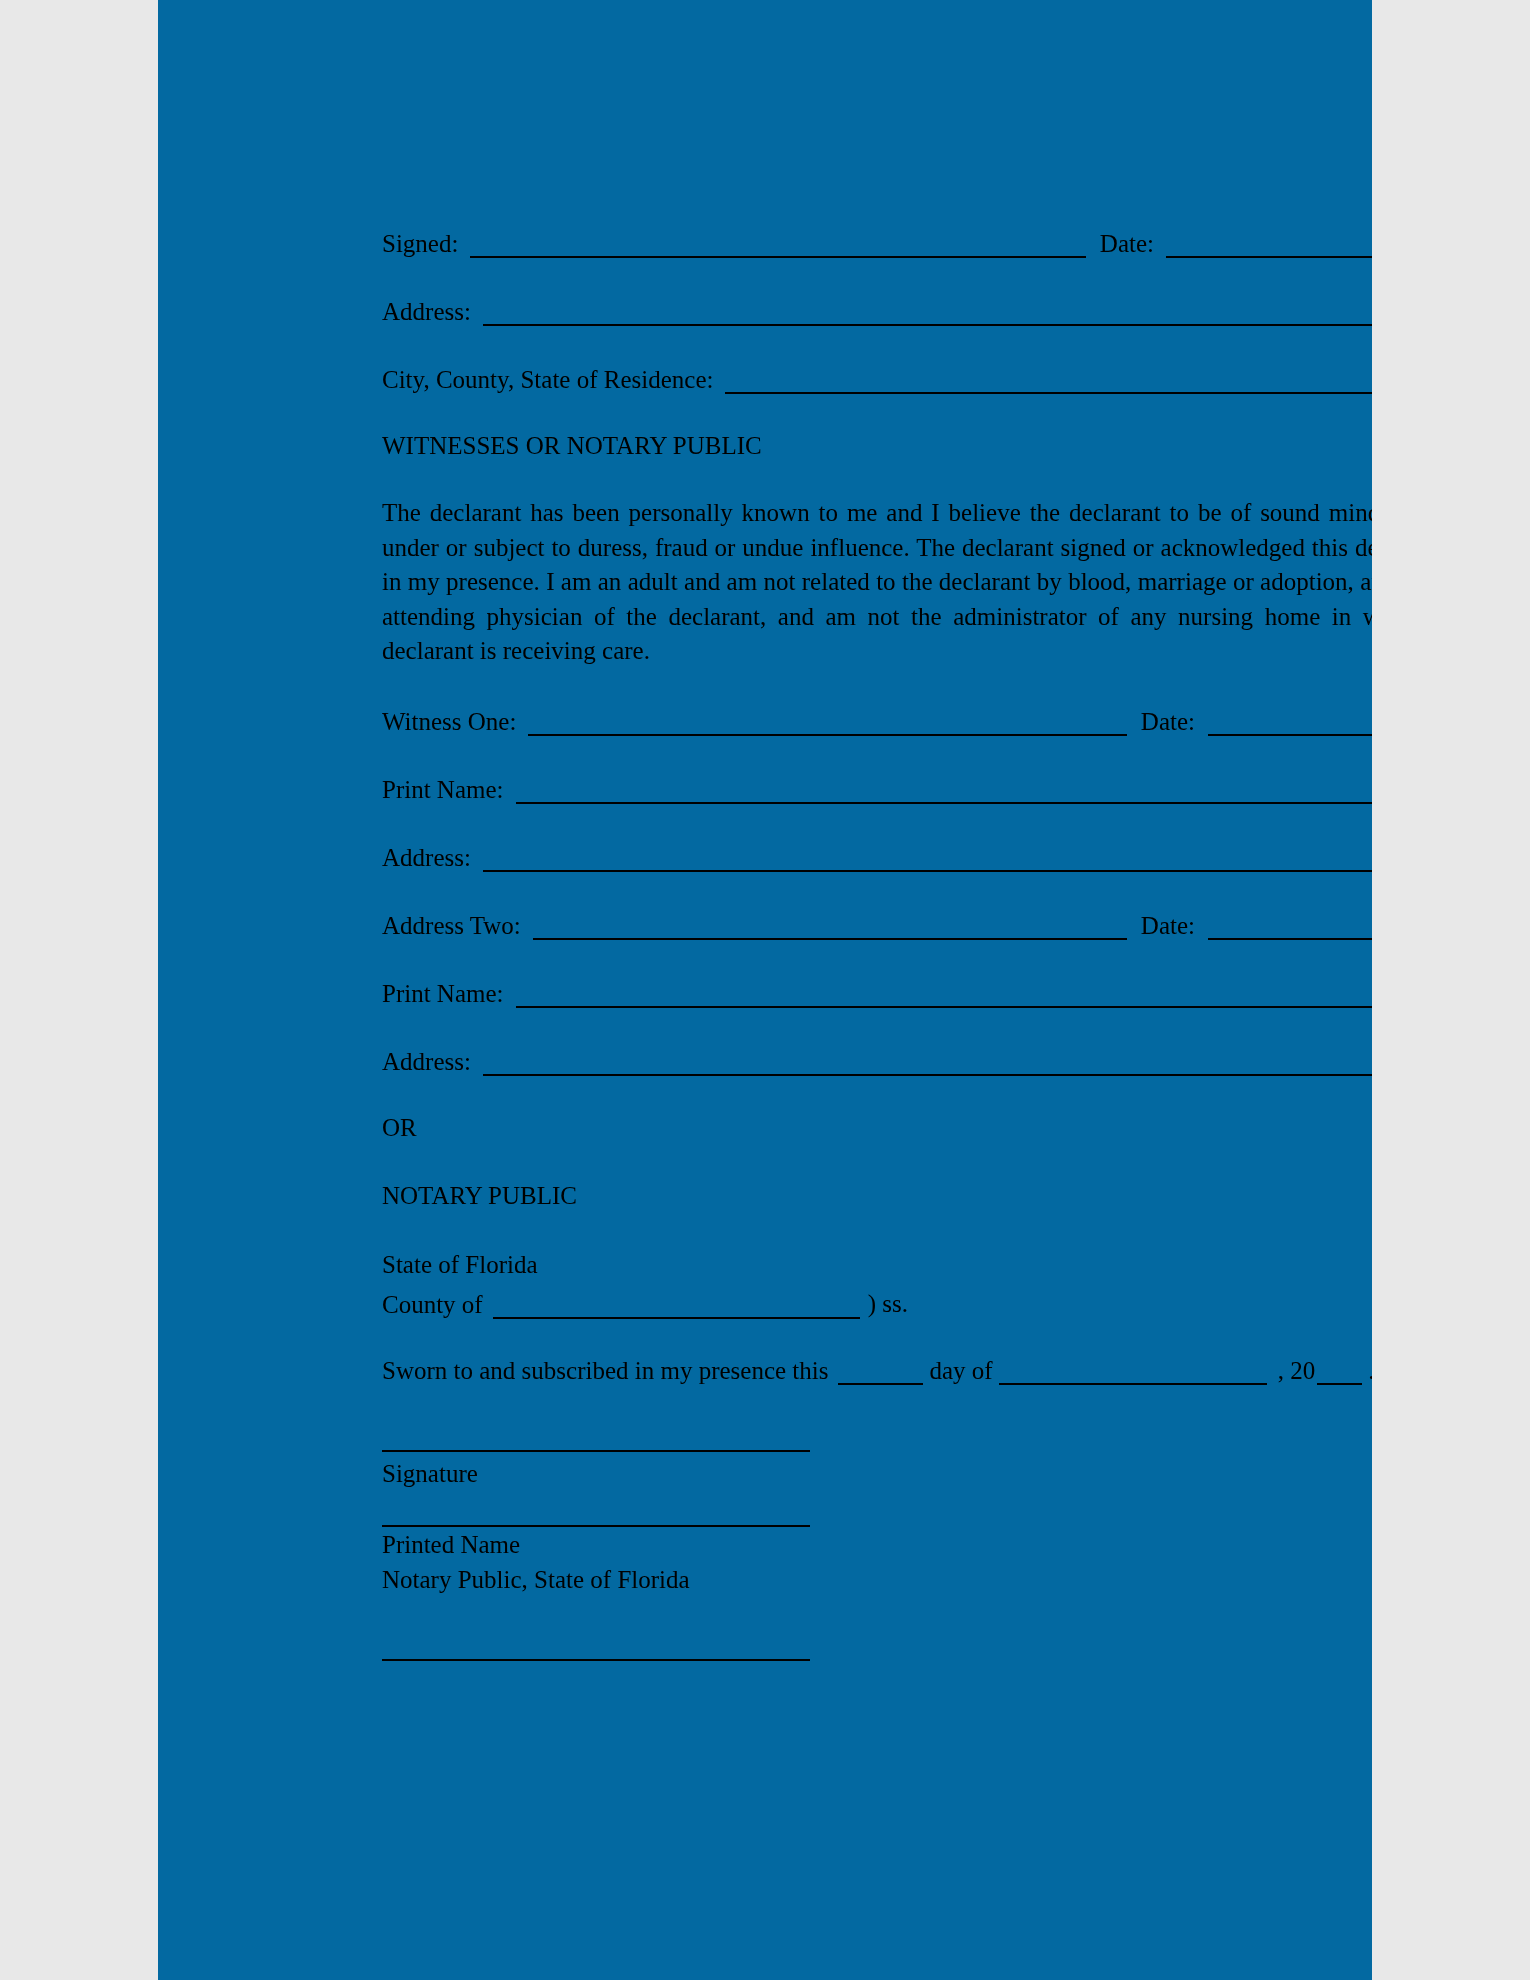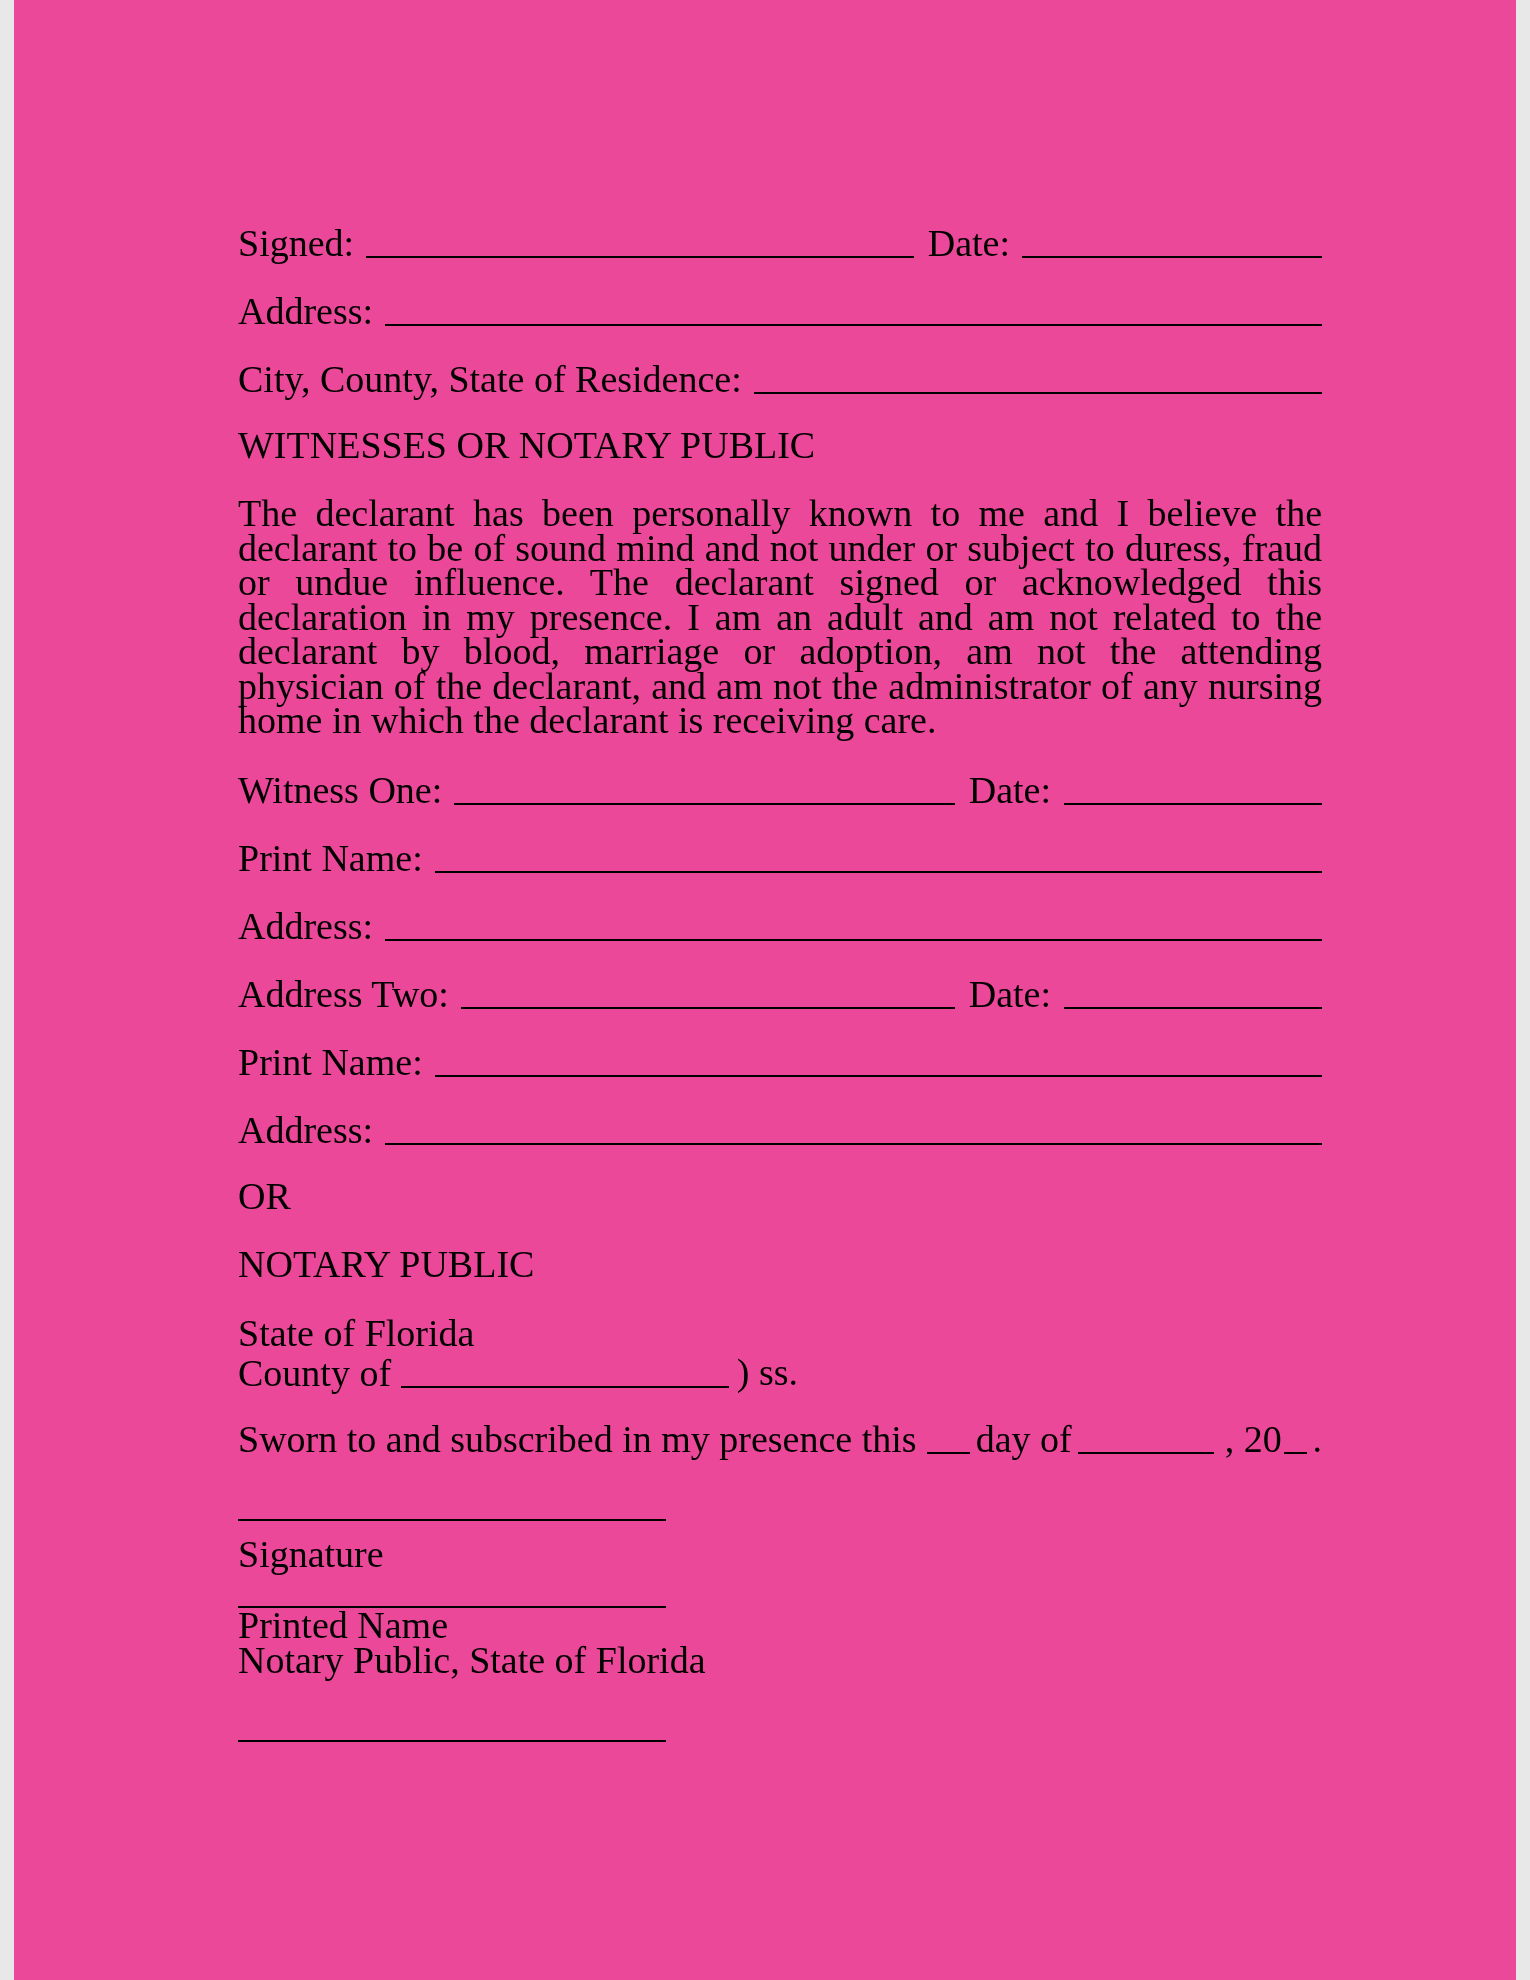--- a/index.html
+++ b/index.html
@@ -1,19 +1,19 @@
 <!DOCTYPE html>
 <html><head>
 <meta charset="utf-8">
 <style>
   html,body{margin:0;padding:0;background:#e8e8e8;}
   .page{
-    width:1502px;height:1980px;background:#ec4899;position:relative;
+    width:1214px;height:1980px;background:#0369a1;position:relative;
     font-family:"Liberation Serif","DejaVu Serif",serif;
-    font-size:38px;color:#000;margin:0 auto;overflow:hidden;
+    font-size:25px;color:#000;margin:0 auto;overflow:hidden;
   }
   .content{position:absolute;left:224px;top:224px;width:1084px;}
 
   .field-row{display:flex;align-items:flex-end;height:37px;margin-bottom:31px;}
   .lbl{white-space:nowrap;line-height:35px;}
   .lbl.date{margin-left:14px;}
   .rule{border-bottom:2px solid #000;height:0;margin-bottom:3px;}
   .fill{flex:1 1 auto;margin-left:12px;}
   .w300{width:300px;margin-left:12px;}
   .w258{width:258px;margin-left:13px;}
@@ -32,21 +32,21 @@
   .w268{width:268px;margin-left:6px;}
   .w45{width:45px;margin-left:2px;}
   .tight{margin-left:11px;text-align:center;}
   .dot{margin-left:6px;}
   .dayof{margin-left:6px;}
 
   .sig-rule{width:428px;border-bottom:2px solid #000;height:0;}
   .sig-rule.first{margin-top:62px;}
   .sig-rule.second{margin-top:34px;}
   .sig-rule.third{margin-top:62px;}
-  .sig-caption{line-height:35px;margin-top:16px;}
+  .sig-caption{line-height:35px;margin-top:4px;}
   .sig-caption2{line-height:35px;}
   .sig-caption3{line-height:35px;}
 </style>
 </head>
 <body>
 
 <div class="page">
   <div class="content">
 
     <div class="field-row">

